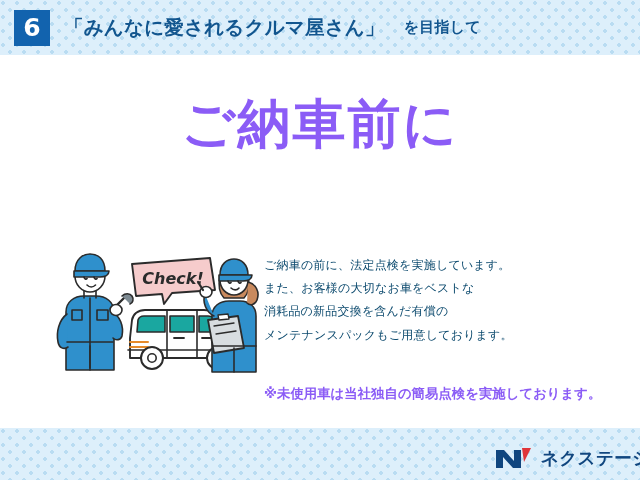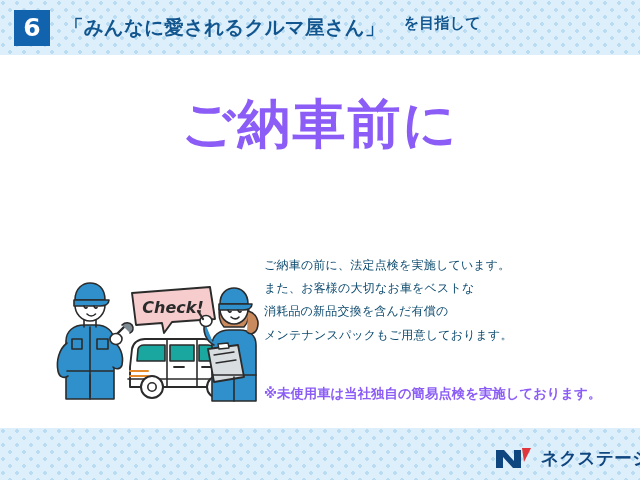--- a/index.html
+++ b/index.html
@@ -63,21 +63,21 @@
     text-align: center;
     font-family: "DejaVu Sans", sans-serif;
     letter-spacing: 0px;
     flex: none;
   }
   #header-title {
     margin-left: 14px;
     color: #12568f;
     white-space: nowrap;
     display: flex;
-    align-items: flex-start;
+    align-items: center;
   }
   #header-title-main {
     font-size: 19.5px;
     font-weight: bold;
     letter-spacing: 0.2px;
   }
   #header-title-suffix {
     font-size: 15px;
     font-weight: bold;
     letter-spacing: 0.2px;
@@ -142,21 +142,21 @@
     font-size: 13.3px;
     font-weight: bold;
     font-family: "DejaVu Sans", "Liberation Sans", sans-serif;
     white-space: nowrap;
     letter-spacing: 0.1px;
   }
 
   
   #illustration {
     position: absolute;
-    top: 220px;
+    top: 191px;
     left: 52px;
     width: 215px;
     height: 140px;
   }
   #illustration svg { display: block; }
 
   
   #footer-logo {
     position: absolute;
     top: 444px;

